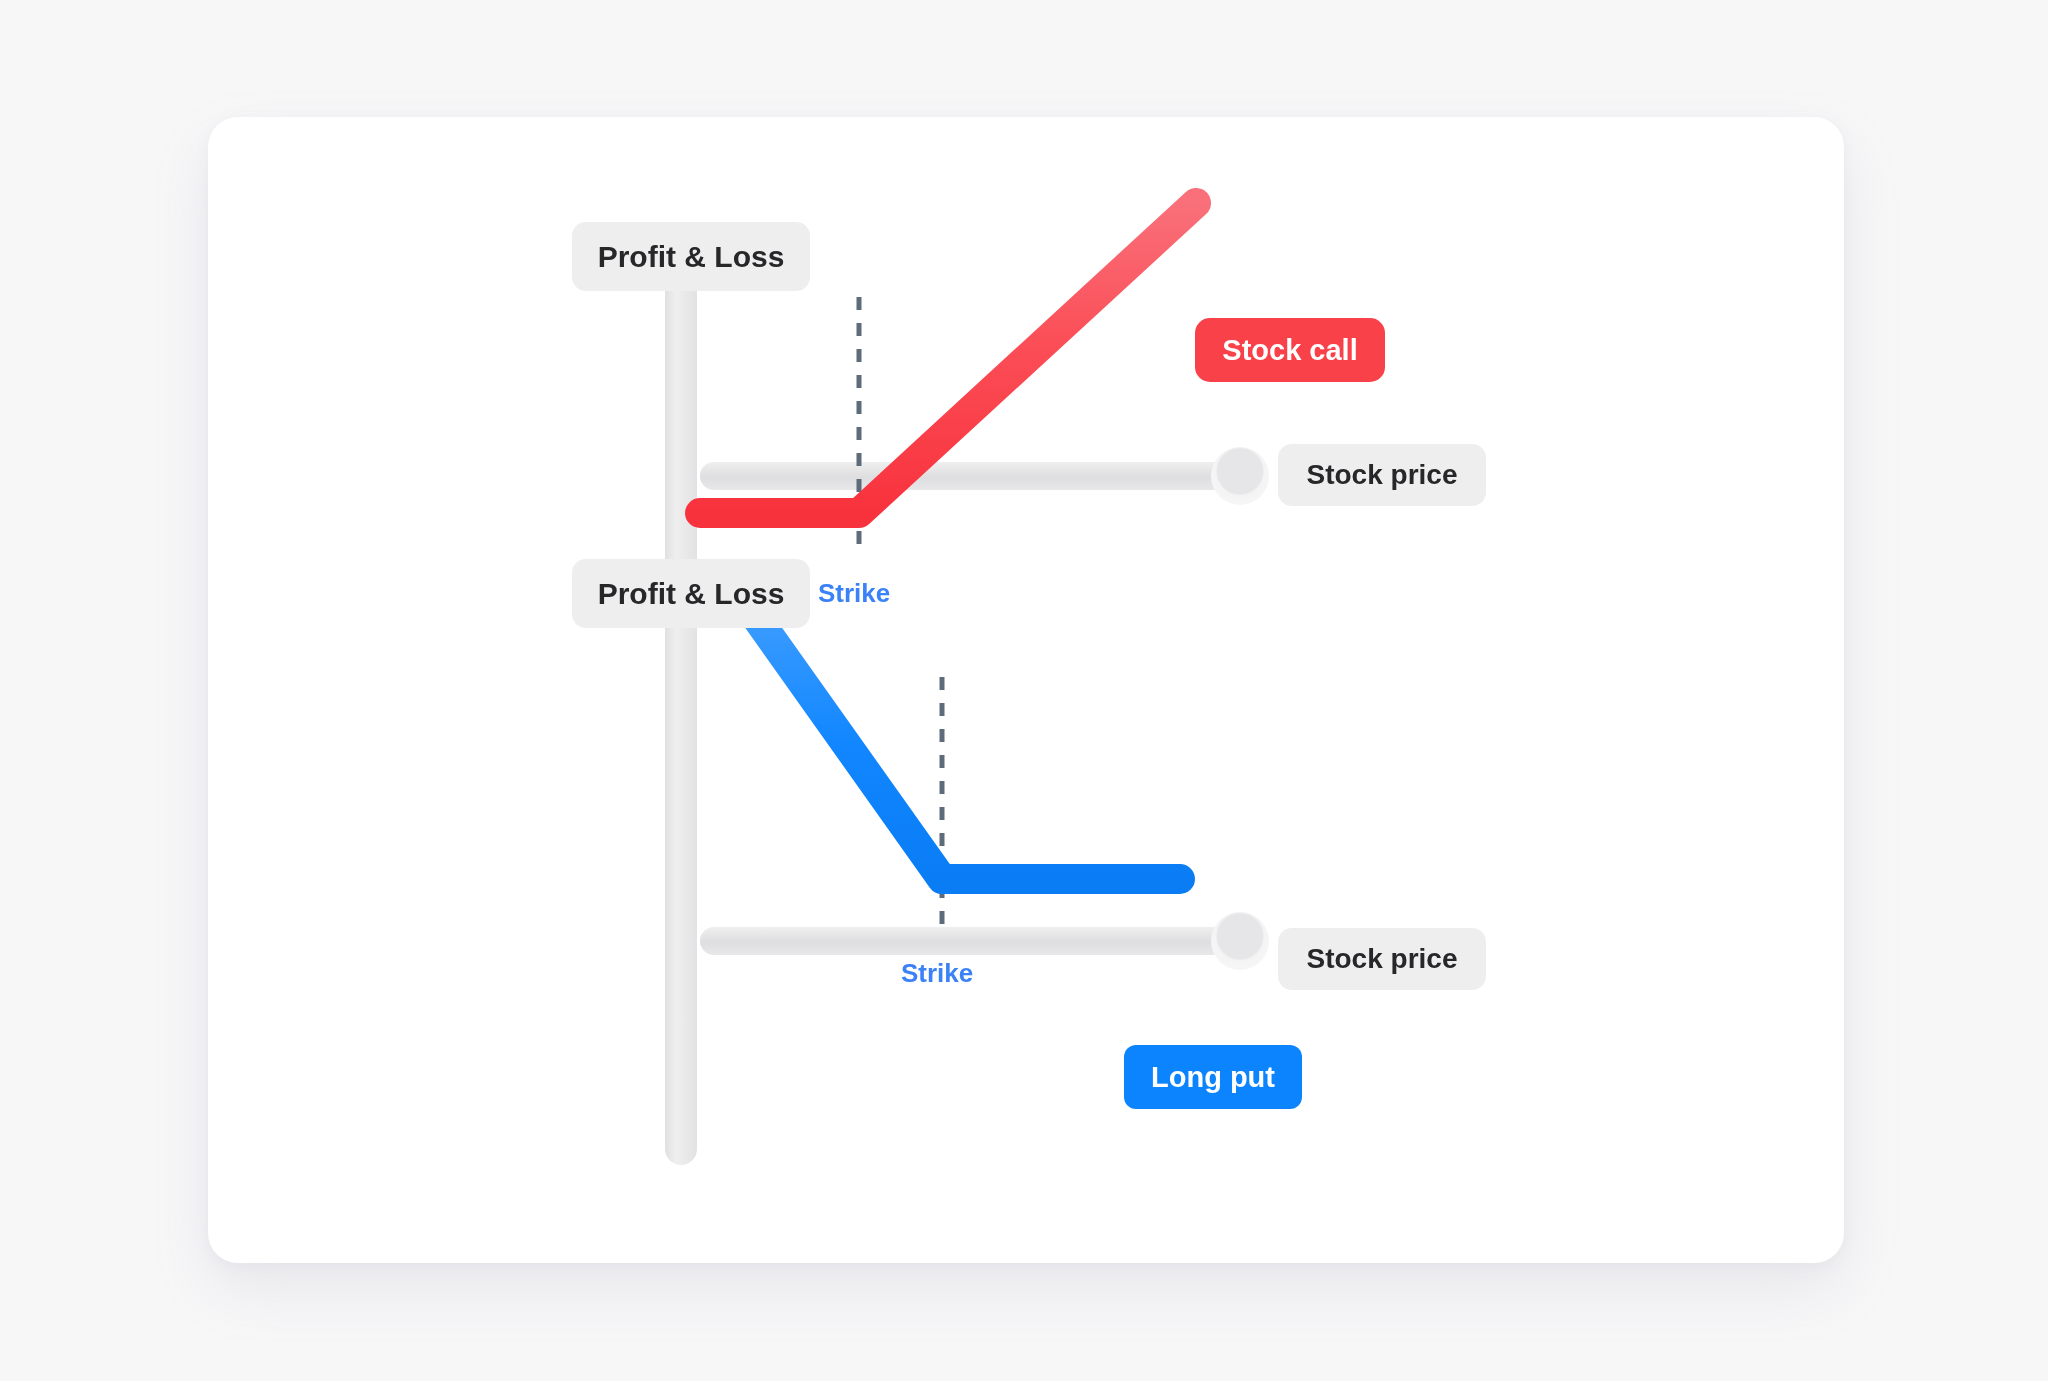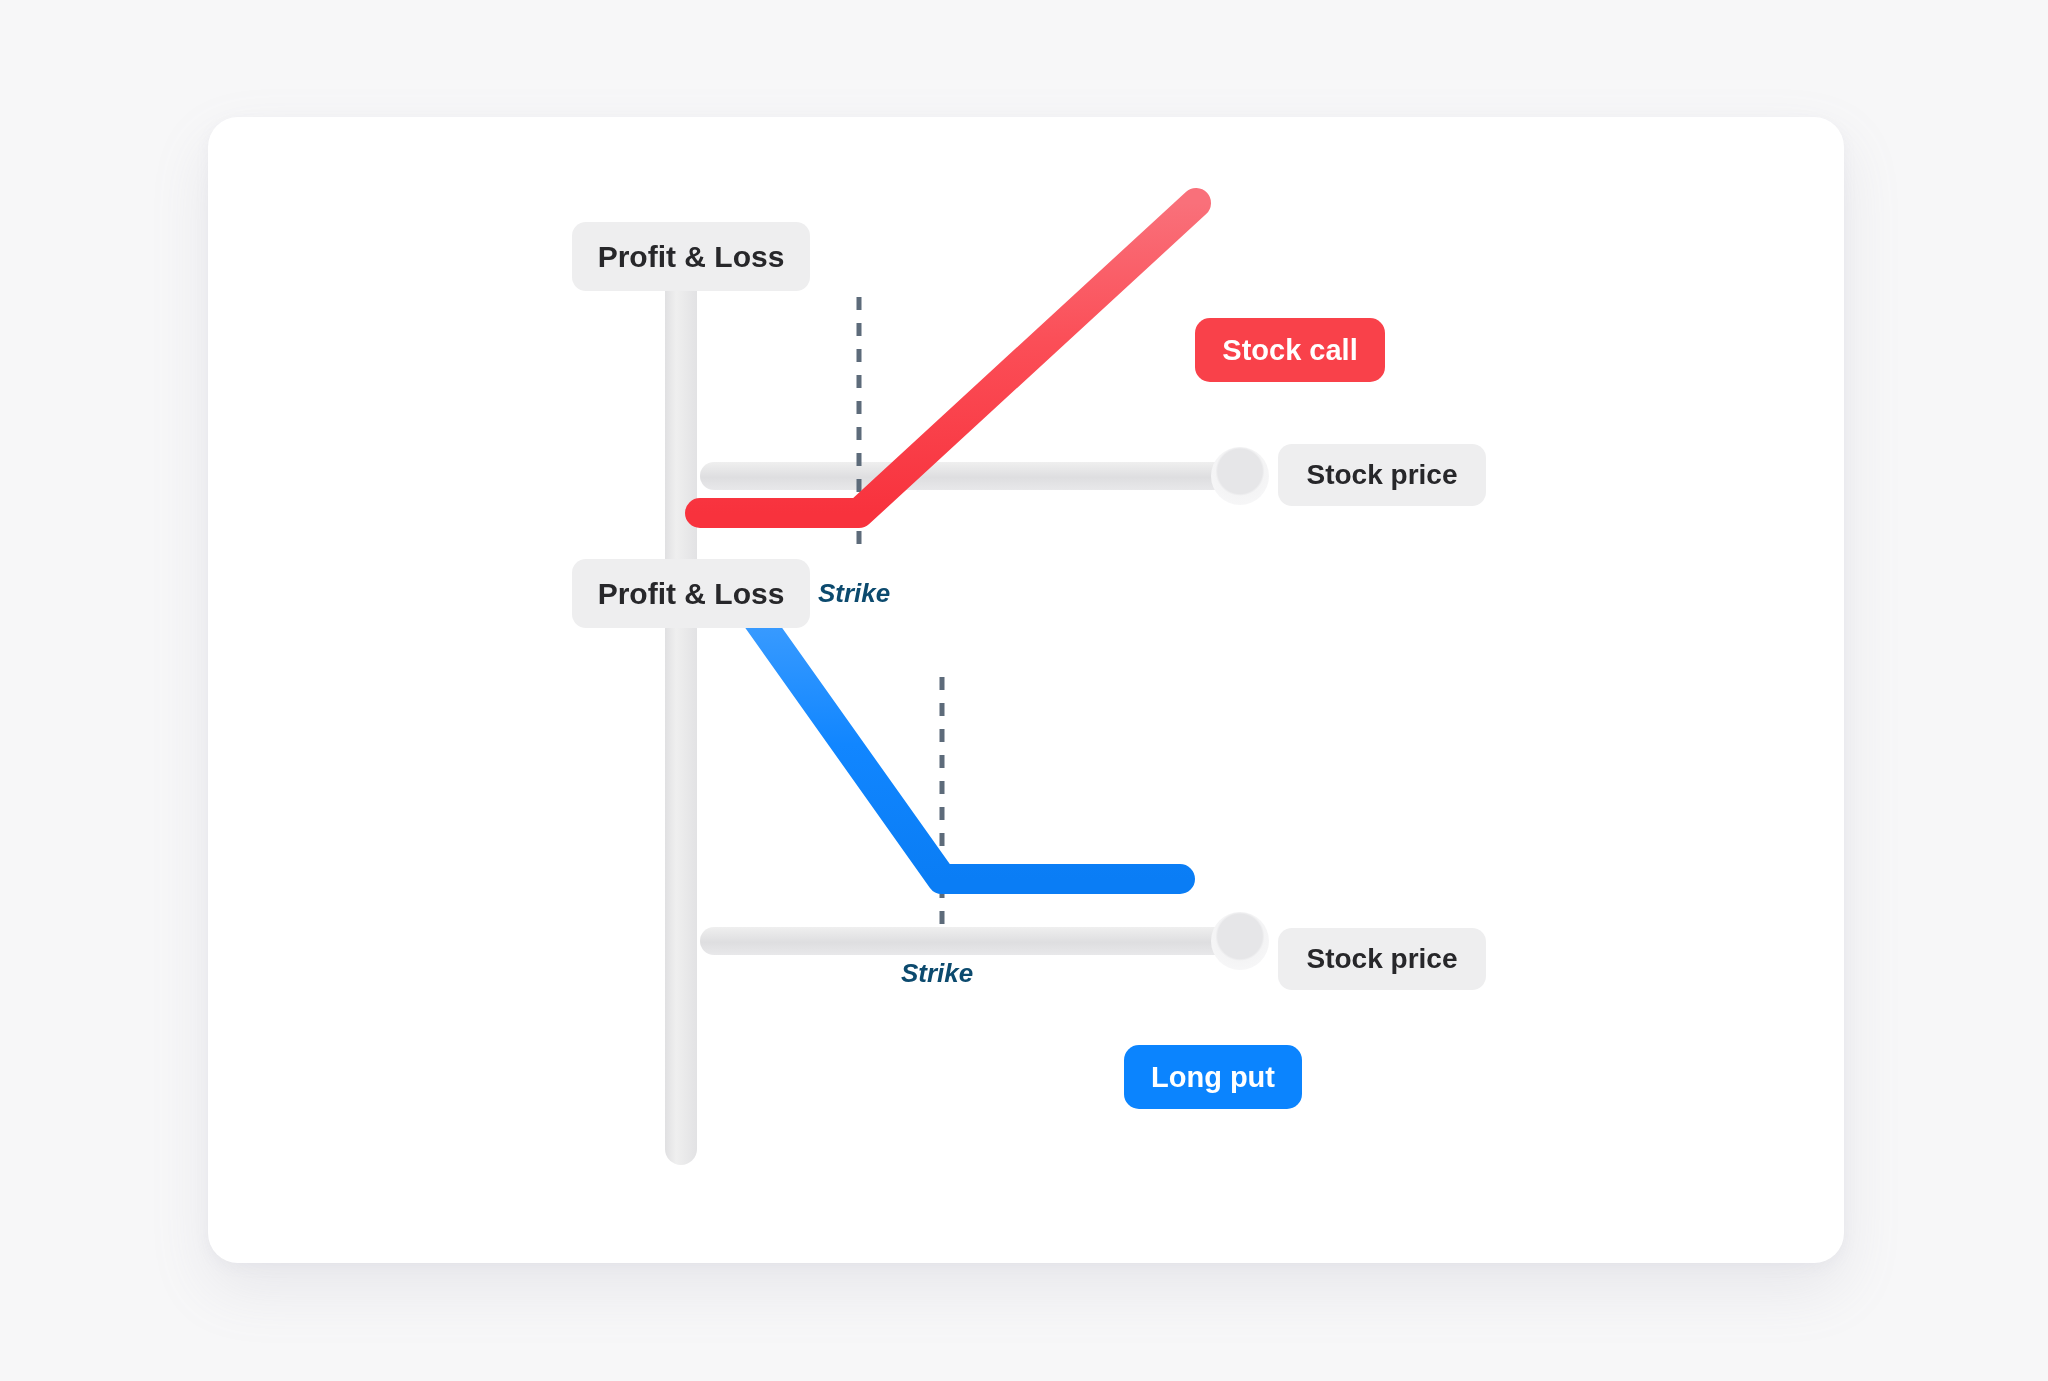--- a/index.html
+++ b/index.html
@@ -69,30 +69,29 @@
     border-radius: 15px;
   }
 
   .pnl-1 { left: 364px; top: 105px; width: 238px; height: 69px; font-size: 30px; }
   .pnl-2 { left: 364px; top: 442px; width: 238px; height: 69px; font-size: 30px; }
 
   .stock-1 { left: 1070px; top: 327px; width: 208px; height: 62px; font-size: 28px; }
   .stock-2 { left: 1070px; top: 811px; width: 208px; height: 62px; font-size: 28px; }
 
   .longcall { left: 987px; top: 201px; width: 190px; height: 64px; font-size: 29px; }
-  .longput  { left: 916px; top: 928px; width: 178px; height: 64px; font-size: 29px; }
+  .longput  { left: 916px; top: 928px; width: 178px; height: 64px; font-size: 29px; border-radius: 12px; }
 
   
   .strike-cap {
     position: absolute;
     font-size: 26px;
     font-weight: bold;
-    color: #0c4a6e;
+    color: #3b82f6;
     white-space: nowrap;
-    font-style: italic;
   }
   .strike-1 { left: 610px; top: 461px; }
   .strike-2 { left: 693px; top: 841px; }
 </style>
 </head>
 <body>
 
 <div id="stage">
 
   <div class="card">

